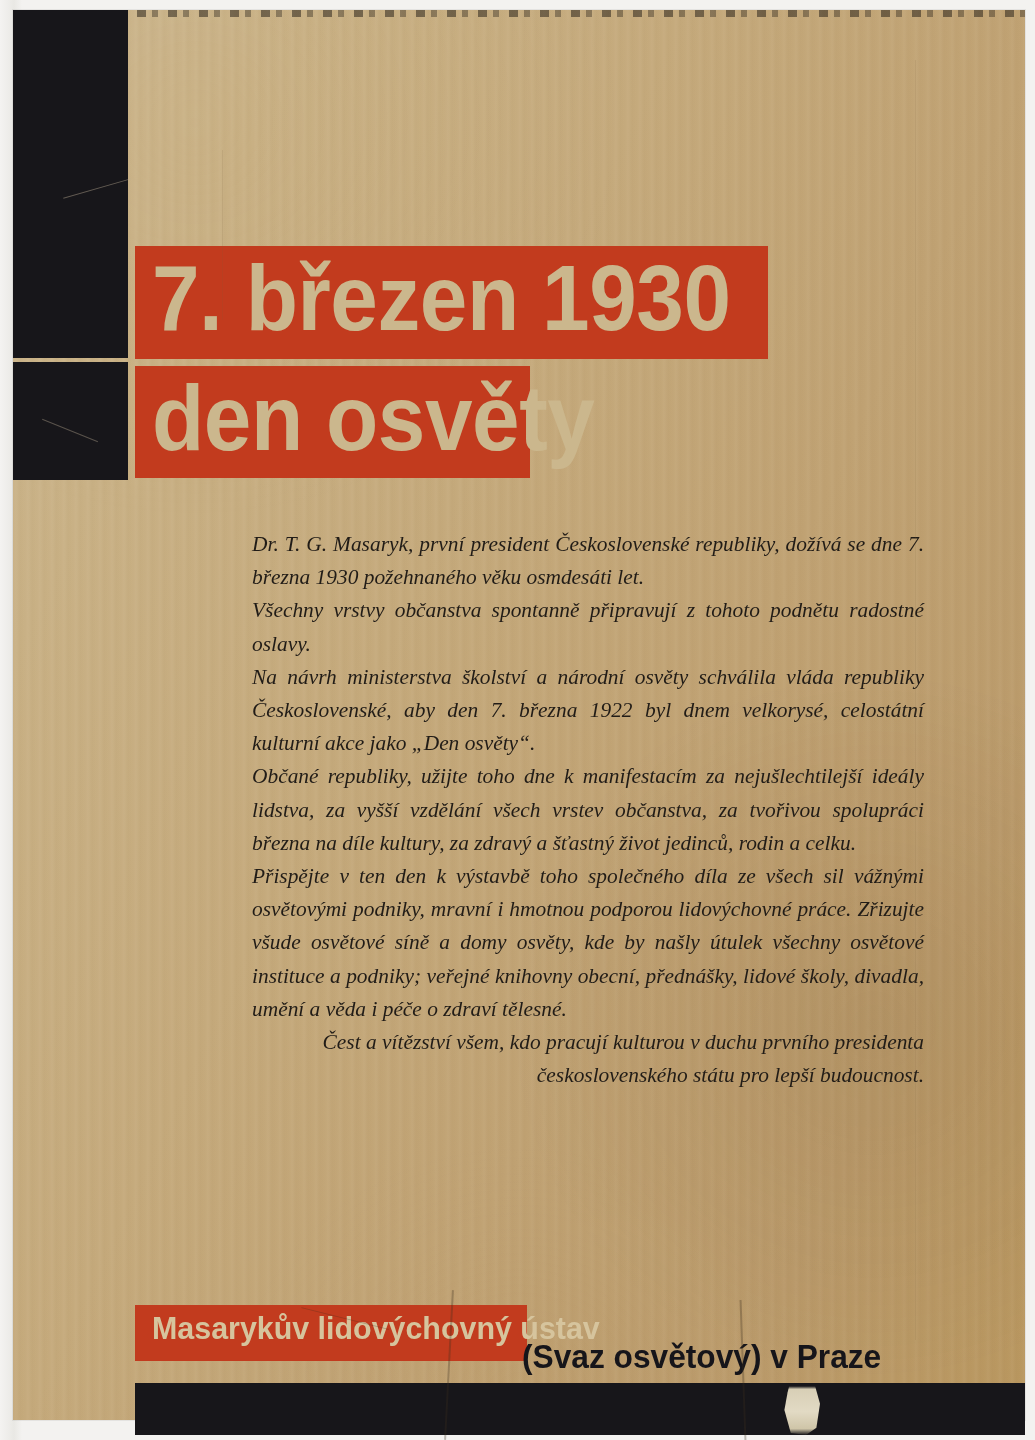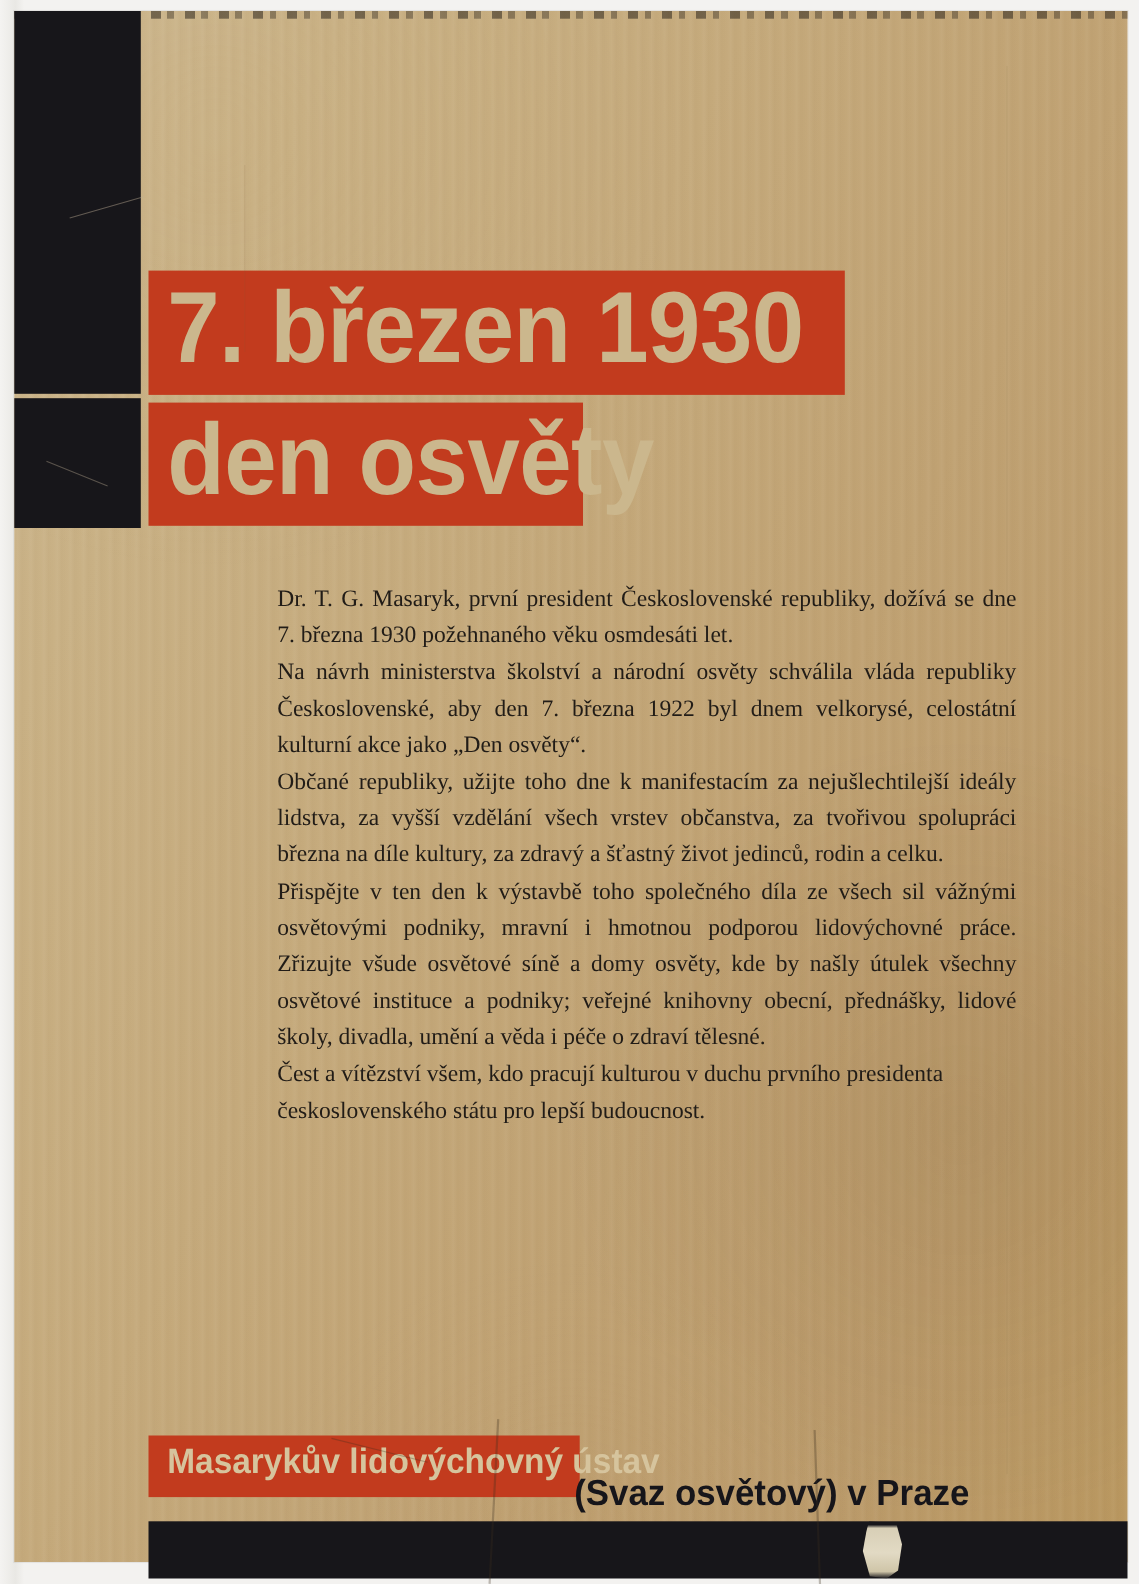--- a/index.html
+++ b/index.html
@@ -105,23 +105,24 @@
   
   #body-text{
     position:absolute;
     left:252px; top:528px; width:672px;
     color:#211c17;
     font-family:"Liberation Serif", serif;
     font-size:21.4px;
     line-height:33.2px;
     text-align:justify;
     text-justify:inter-word;
+    font-style:italic;
   }
   #body-text p{margin:0;}
-  #body-text p:last-child{text-align:left;}
+  #body-text p:last-child{text-align:right;}
 
   
   #footer-institute{
     position:absolute;left:152px;top:1312px;
     color:#d6c49d;
     font-family:"Liberation Sans", sans-serif;
     font-weight:bold;font-size:32px;line-height:1;
     white-space:nowrap;transform:scaleX(0.95);transform-origin:left center;
   }
   #footer-union{
@@ -158,20 +159,21 @@
 
   <div class="redbar" id="headline-bar-1"></div>
   <div class="redbar" id="headline-bar-2"></div>
 
   <div class="headline" id="headline-date">7. březen 1930</div>
 
   <div class="headline" id="headline-title">den osvěty</div>
 
   <div id="body-text">
     <p>Dr. T. G. Masaryk, první president Československé republiky, dožívá se dne 7. března 1930 požehnaného věku osmdesáti let.</p>
+    <p>Všechny vrstvy občanstva spontanně připravují z tohoto podnětu radostné oslavy.</p>
     <p>Na návrh ministerstva školství a národní osvěty schválila vláda republiky Československé, aby den 7. března 1922 byl dnem velkorysé, celostátní kulturní akce jako „Den osvěty“.</p>
     <p>Občané republiky, užijte toho dne k manifestacím za nejušlechtilejší ideály lidstva, za vyšší vzdělání všech vrstev občanstva, za tvořivou spolupráci března na díle kultury, za zdravý a šťastný život jedinců, rodin a celku.</p>
     <p>Přispějte v ten den k výstavbě toho společného díla ze všech sil vážnými osvětovými podniky, mravní i hmotnou podporou lidovýchovné práce. Zřizujte všude osvětové síně a domy osvěty, kde by našly útulek všechny osvětové instituce a podniky; veřejné knihovny obecní, přednášky, lidové školy, divadla, umění a věda i péče o zdraví tělesné.</p>
     <p>Čest a vítězství všem, kdo pracují kulturou v duchu prvního presidenta československého státu pro lepší budoucnost.</p>
   </div>
 
   <div class="redbar" id="footer-bar"></div>
   <div id="footer-institute">Masarykův lidovýchovný ústav</div>
   <div id="footer-union">(Svaz osvětový) v Praze</div>
 

